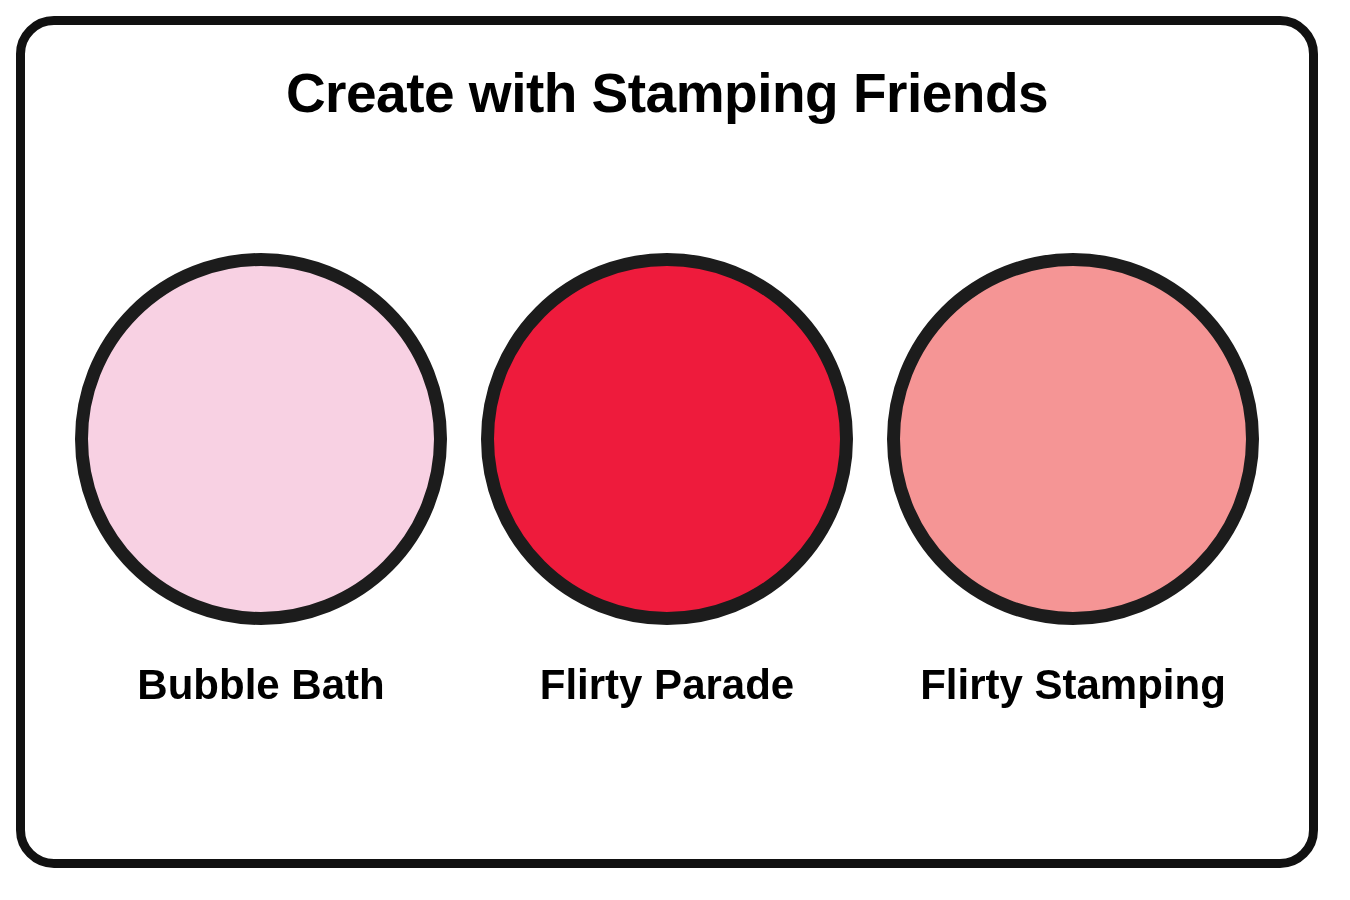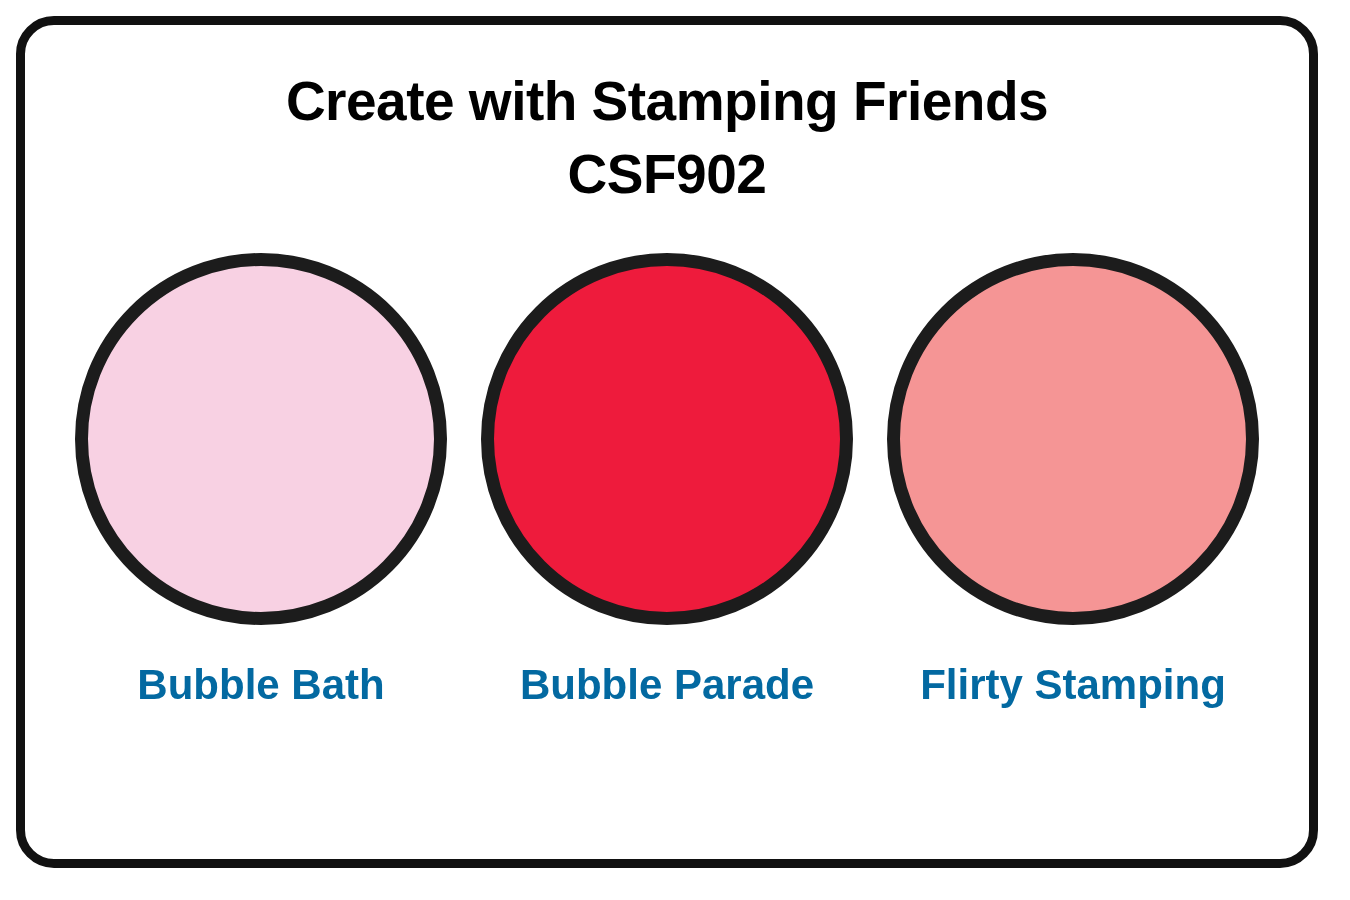--- a/index.html
+++ b/index.html
@@ -22,21 +22,21 @@
     height: 852px;
     border: 9px solid #111111;
     border-radius: 38px;
     background: #ffffff;
     box-sizing: border-box;
   }
 
   #title-block {
     position: absolute;
     left: 0;
-    top: 40px;
+    top: 32px;
     width: 100%;
     text-align: center;
   }
 
   .title-line {
     font-size: 55px;
     font-weight: bold;
     color: #000000;
     line-height: 1.32;
     letter-spacing: -0.5px;
@@ -66,46 +66,45 @@
     height: 372px;
     border-radius: 50%;
     border: 13px solid #1c1c1c;
     box-sizing: border-box;
   }
 
   .swatch-label {
     margin-top: 26px;
     font-size: 42px;
     font-weight: bold;
-    color: #0369a1;
+    color: #000000;
     text-align: center;
     line-height: 1.62;
     max-width: 330px;
   }
 </style>
 </head>
 <body>
 
 <div id="card-frame" style="border-color: rgb(17, 17, 17); background-color: rgb(255, 255, 255);">
 
   <div id="title-block">
     <div class="title-line">Create with Stamping Friends</div>
-    <div class="title-line">CSF902</div>
   </div>
 
   <div id="swatch-row">
 
     <div class="swatch">
       <div class="swatch-circle" style="background-color: rgb(248, 209, 227); border-color: rgb(28, 28, 28);"></div>
       <div class="swatch-label">Bubble Bath</div>
     </div>
 
     <div class="swatch">
       <div class="swatch-circle" style="background-color: rgb(238, 27, 60); border-color: rgb(28, 28, 28);"></div>
-      <div class="swatch-label">Bubble Parade</div>
+      <div class="swatch-label">Flirty Parade</div>
     </div>
 
     <div class="swatch">
       <div class="swatch-circle" style="background-color: rgb(245, 149, 149); border-color: rgb(28, 28, 28);"></div>
       <div class="swatch-label">Flirty Stamping</div>
     </div>
 
   </div>
 
 </div>

